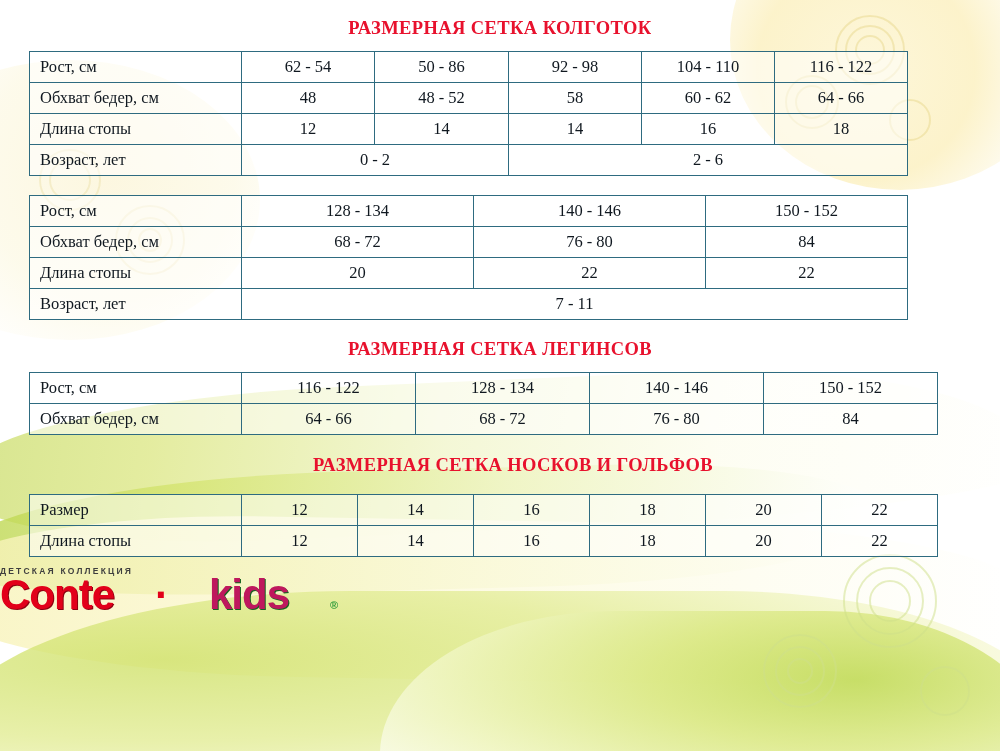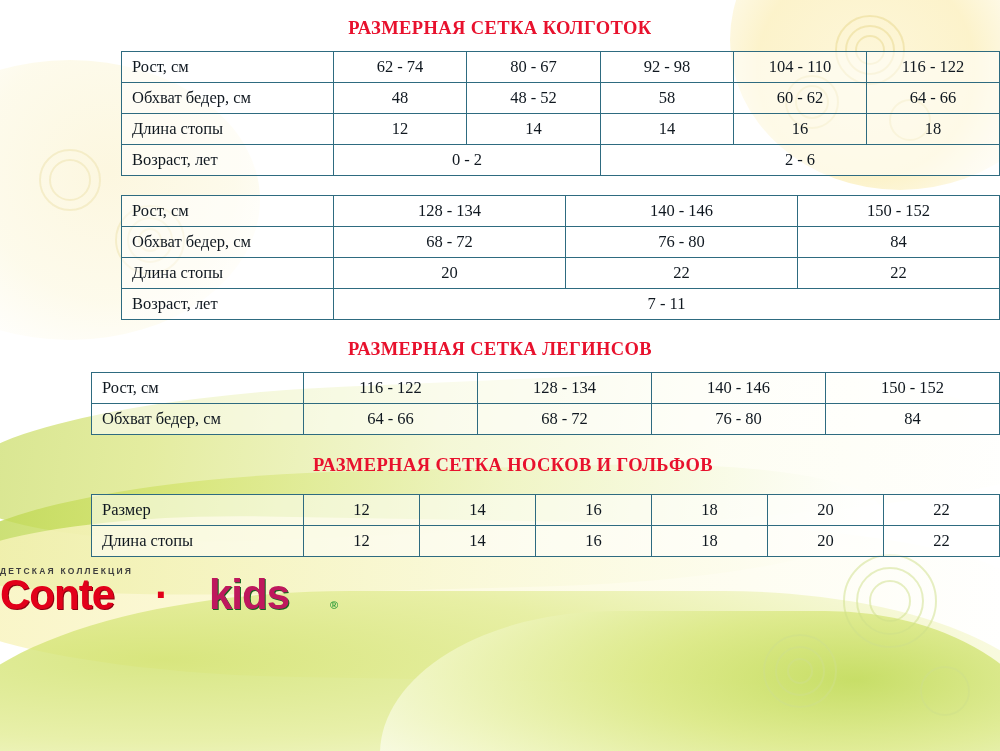--- a/index.html
+++ b/index.html
@@ -132,21 +132,21 @@
     padding: 0 6px;
     text-align: center;
     vertical-align: middle;
     white-space: nowrap;
   }
   table.grid td.rowhead {
     text-align: left;
     padding-left: 10px;
   }
 
-  .tbl-wrap { display: flex; justify-content: flex-end; padding-left: 29px; }
+  .tbl-wrap { display: flex; justify-content: flex-start; padding-left: 29px; }
   .tbl-1 { margin-top: 12px; }
   .tbl-2 { margin-top: 19px; }
   .tbl-3 { margin-top: 12px; }
   .tbl-4 { margin-top: 18px; }
 
   
   .logo-area {
     margin-top: 9px;
     display: flex;
     flex-direction: column;
@@ -251,22 +251,22 @@
           <col style="width:212px">
           <col style="width:133px">
           <col style="width:134px">
           <col style="width:133px">
           <col style="width:133px">
           <col style="width:133px">
         </colgroup>
         <tbody>
           <tr>
             <td class="rowhead">Рост, см</td>
-            <td>62 - 74</td>
-            <td>80 - 67</td>
+            <td>62 - 54</td>
+            <td>50 - 86</td>
             <td>92 - 98</td>
             <td>104 - 110</td>
             <td>116 - 122</td>
           </tr>
           <tr>
             <td class="rowhead">Обхват бедер, см</td>
             <td>48</td>
             <td>48 - 52</td>
             <td>58</td>
             <td>60 - 62</td>

